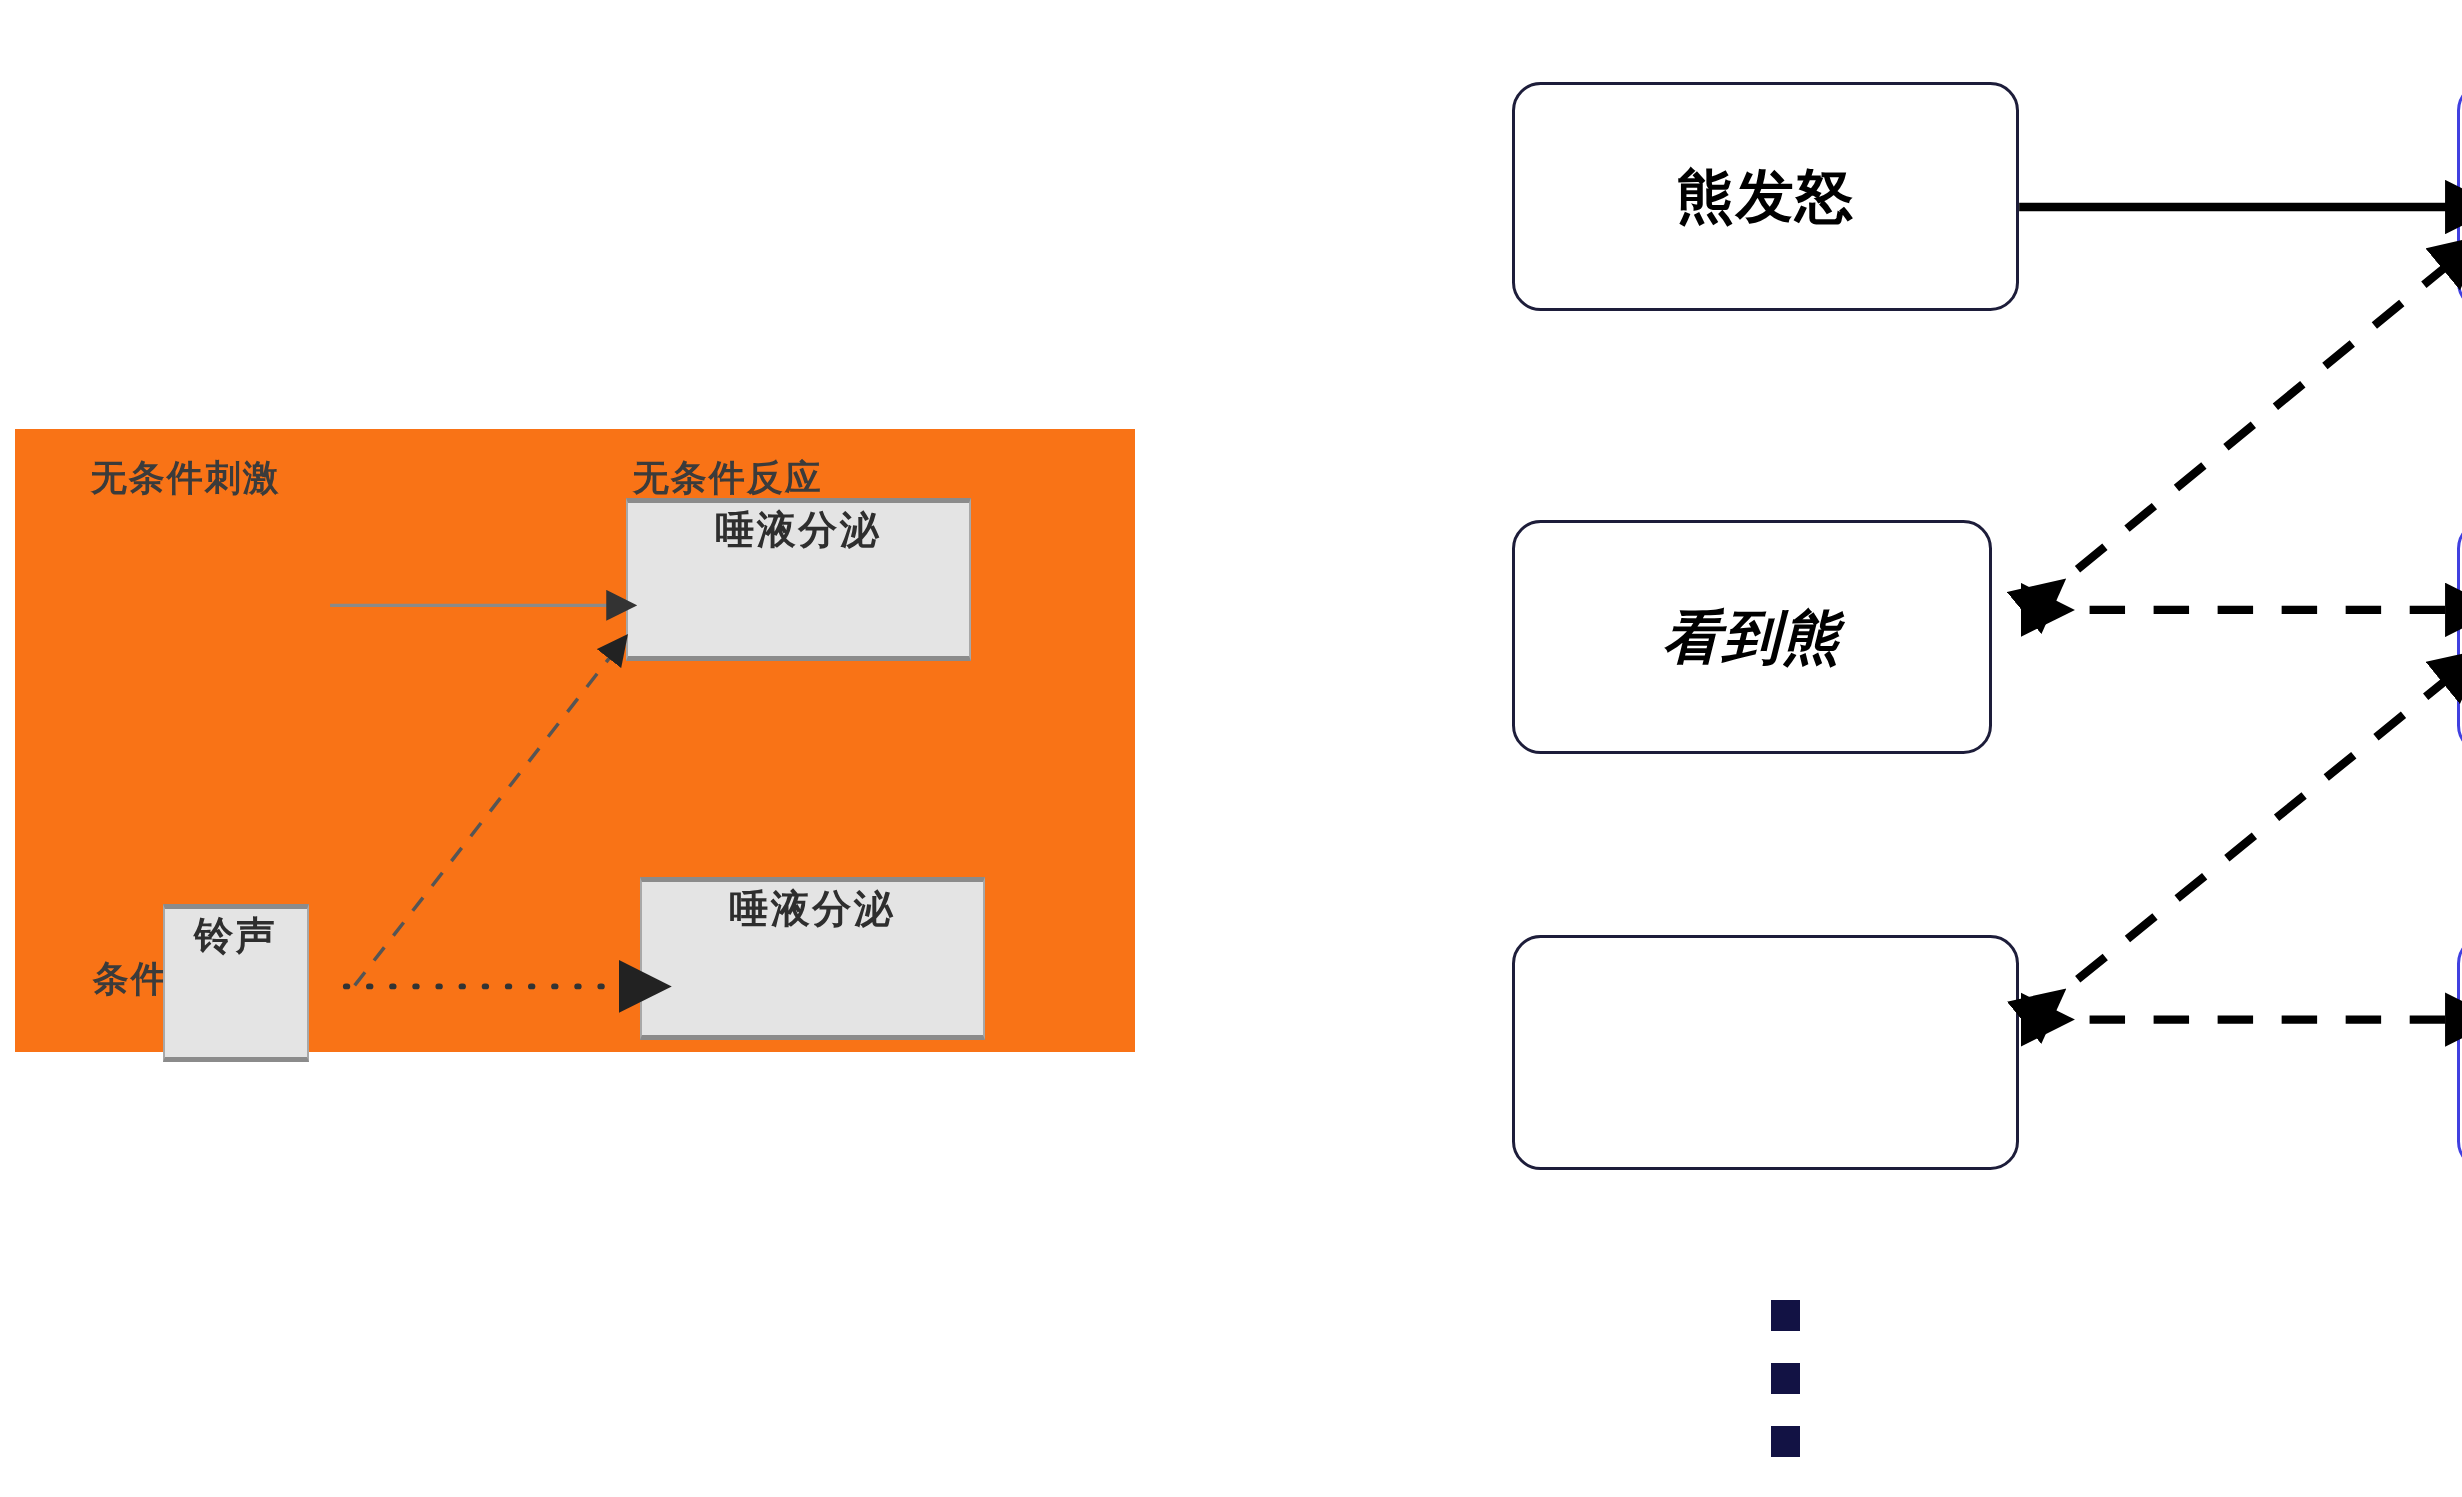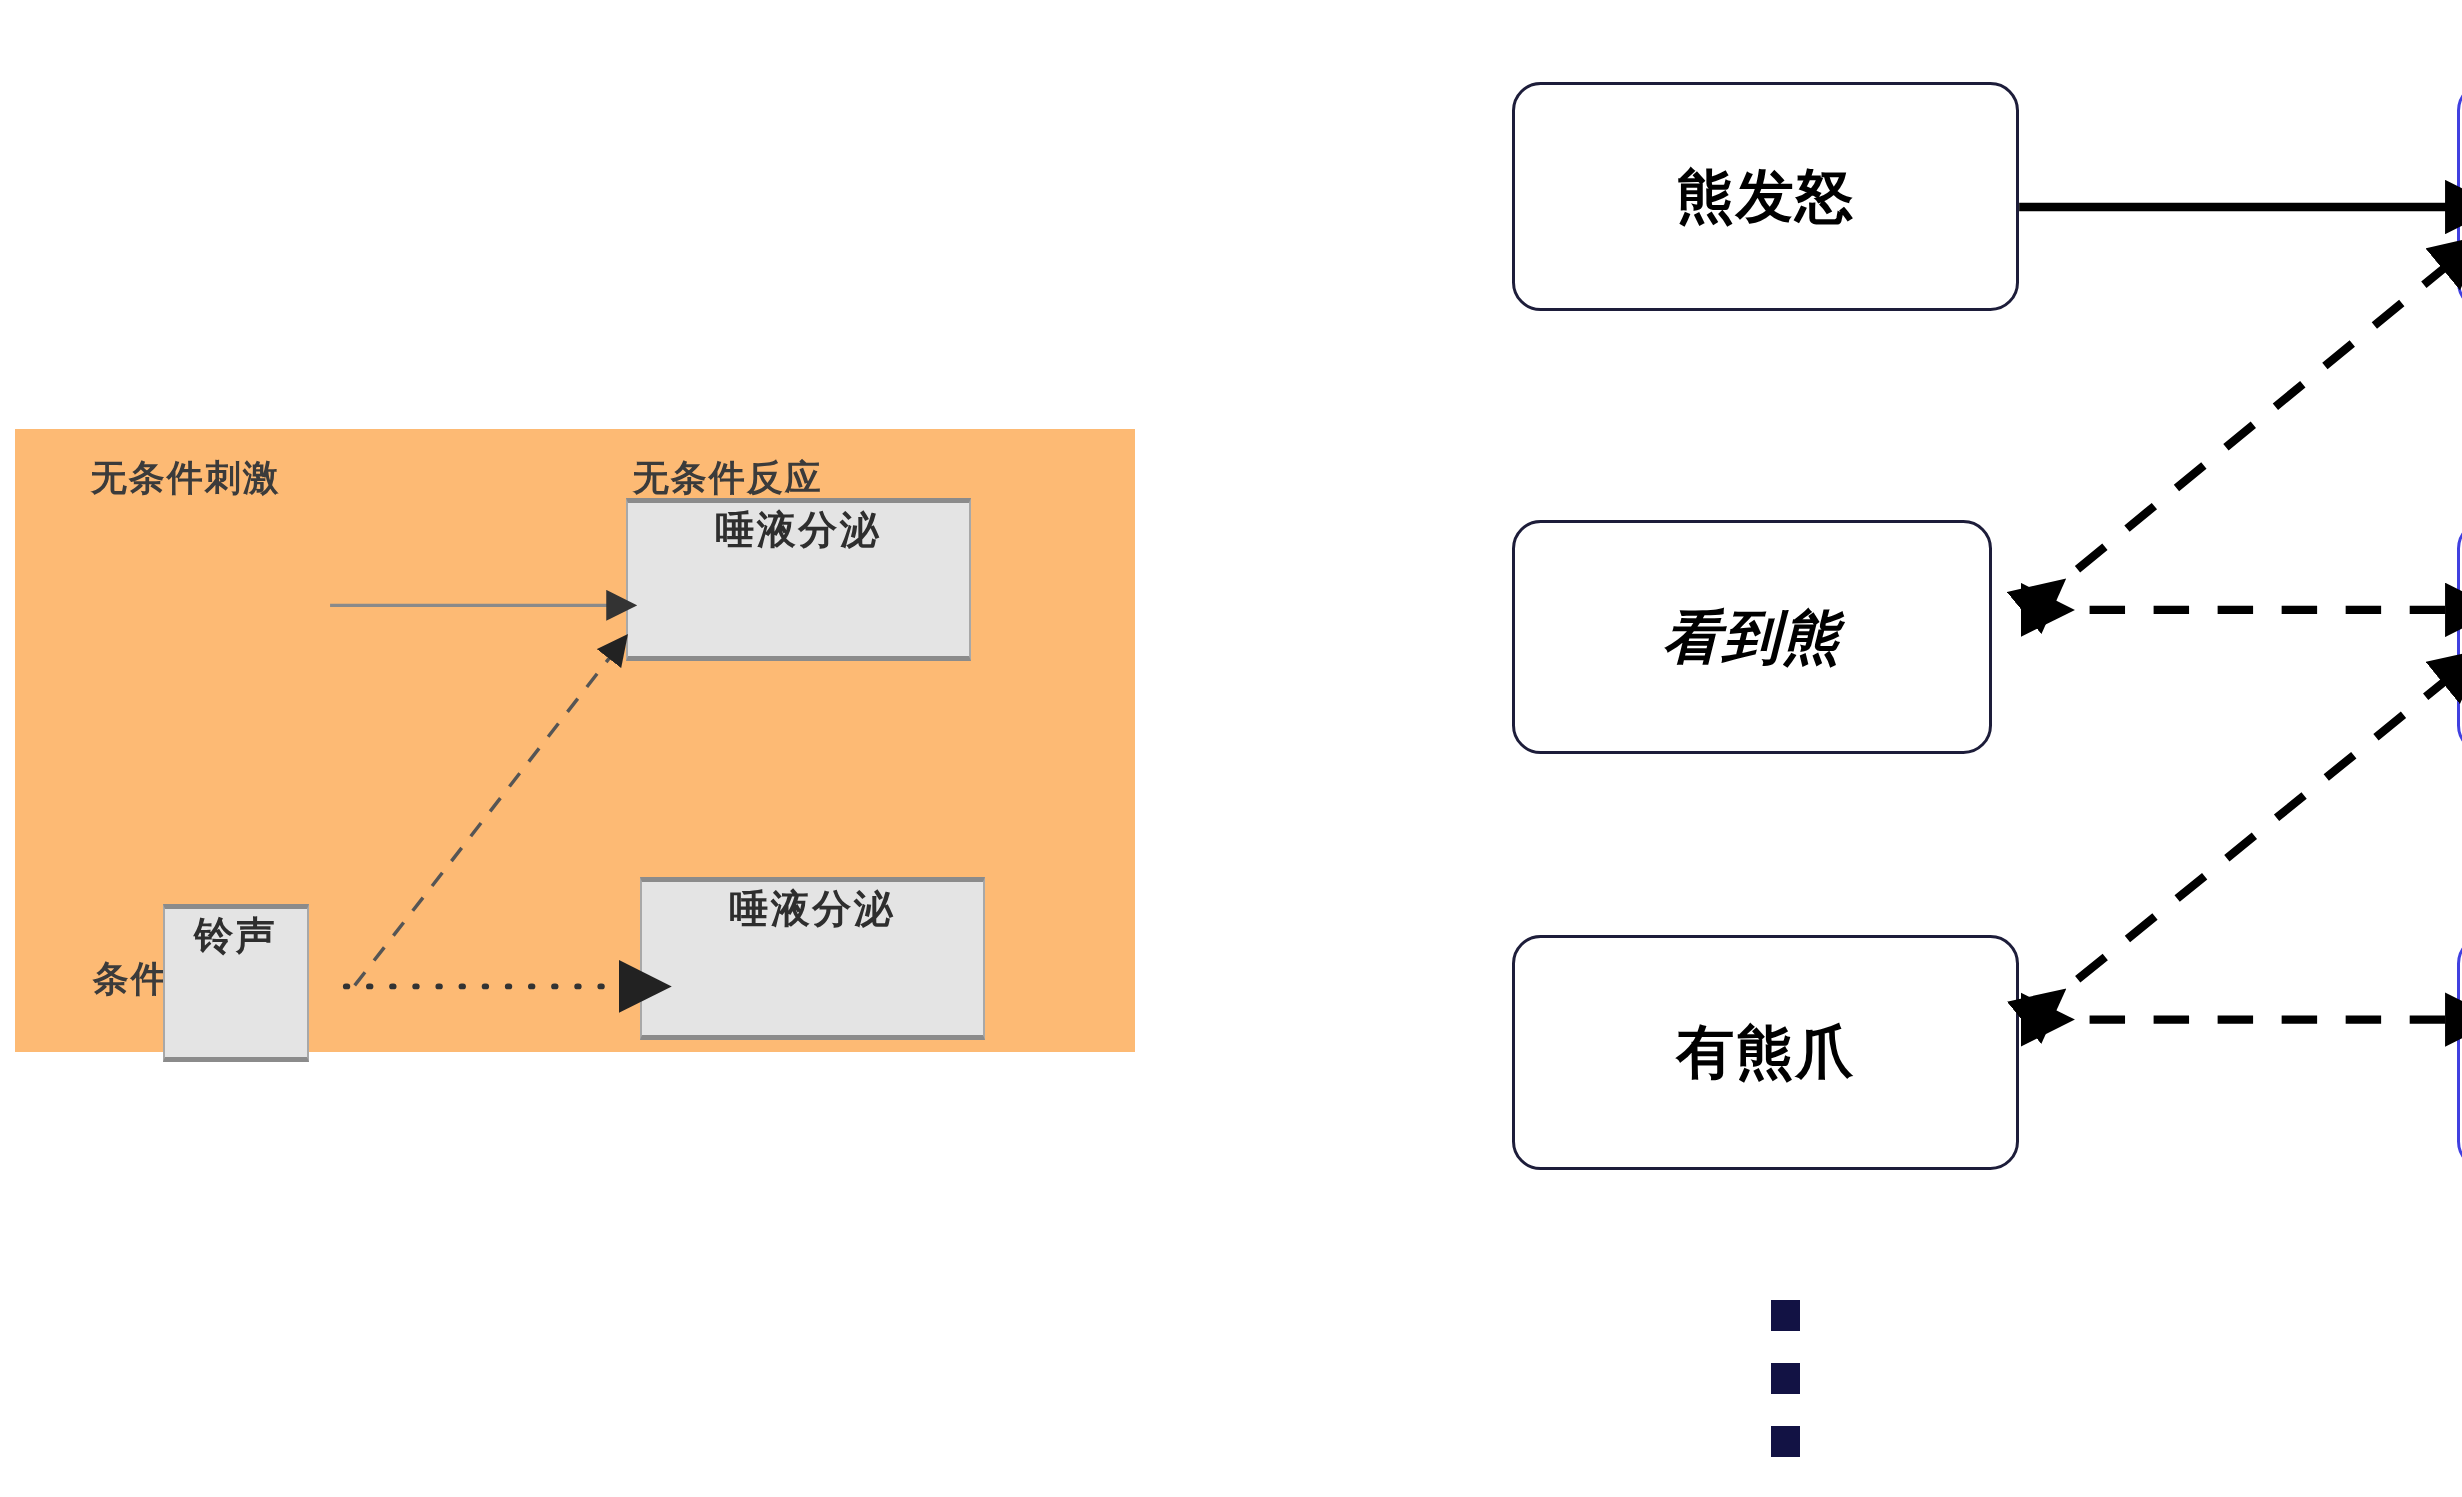--- a/index.html
+++ b/index.html
@@ -15,21 +15,21 @@
     font-family: "Liberation Sans", "DejaVu Sans", sans-serif;
   }
 
   
   #cc-panel {
     position: absolute;
     left: 14.8px;
     top: 429px;
     width: 1120px;
     height: 623px;
-    background: #fdba74;
+    background: #f97316;
   }
   .cc-caption {
     position: absolute;
     color: #3b3b3b;
     font-size: 36px;
     font-weight: 700;
     letter-spacing: 2px;
     white-space: nowrap;
     line-height: 1;
   }
@@ -158,21 +158,20 @@
 <div class="rl-box dark" id="rl-box-anger">
   <div class="rl-label-cn">熊发怒</div>
 </div>
 
 <div class="rl-box dark" id="rl-box-see">
   <div class="rl-label-cn">看到熊</div>
 </div>
 
 <div class="rl-box dark" id="rl-box-claw">
   <div class="rl-label-cn">
-    <div>有熊爪</div>
   </div>
 </div>
 
 <div class="rl-box blue" id="rl-box-reward">
   
 </div>
 
 <div class="rl-box blue" id="rl-box-vsp">
   
 </div>

